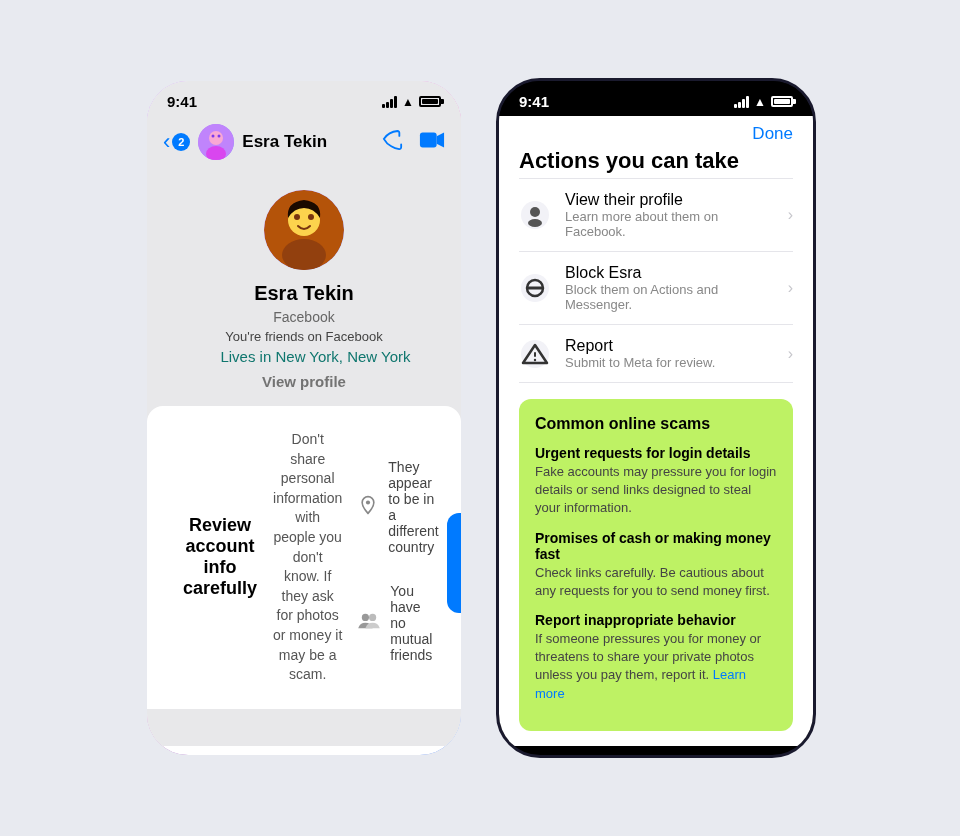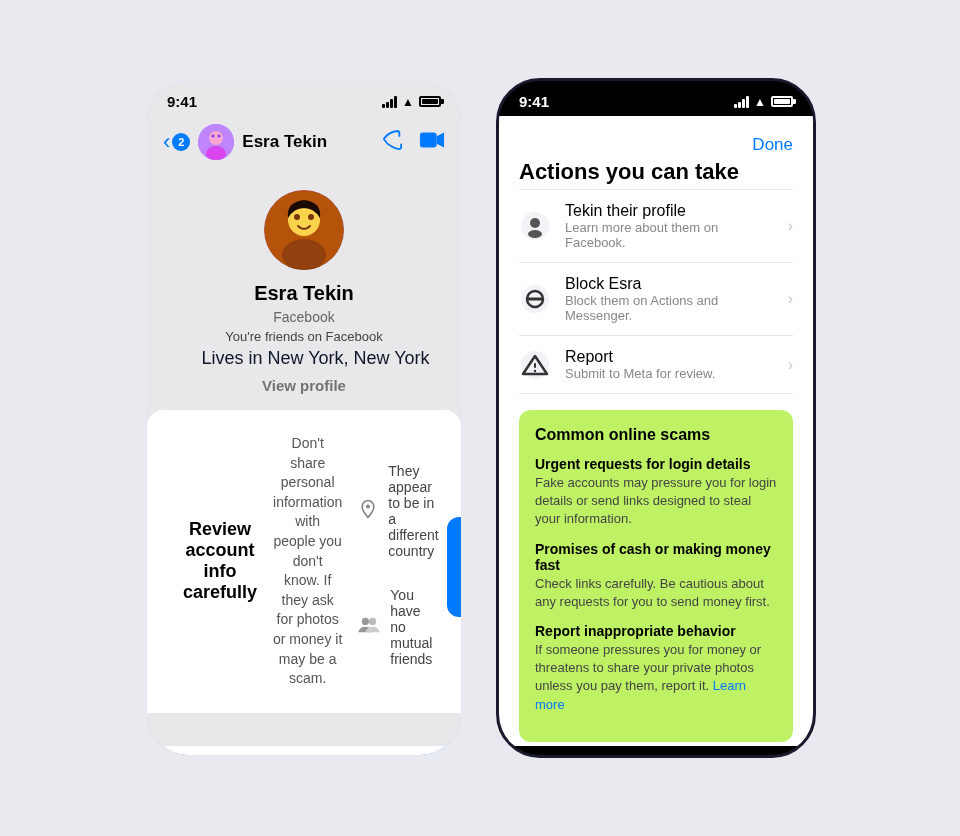--- a/index.html
+++ b/index.html
@@ -147,21 +147,21 @@
       border-radius: 50%;
       background: linear-gradient(135deg, #c084fc, #818cf8);
       display: flex; align-items: center; justify-content: center;
       overflow: hidden;
       margin-bottom: 8px;
     }
     .profile-avatar-large svg { width: 80px; height: 80px; }
     .profile-name { font-size: 20px; font-weight: 700; }
     .profile-platform { font-size: 14px; color: #666; }
     .profile-status { font-size: 13px; color: #444; text-align: center; }
-    .profile-location { font-size: 18px; color: #0f172a; margin-left: 23px; }
+    .profile-location { font-size: 15px; color: #0f766e; margin-left: 23px; }
     .view-profile-btn {
       margin-top: 4px;
       font-size: 15px;
       font-weight: 600;
       color: #737373;
       background: none;
       border: none;
       cursor: pointer;
     }
 
@@ -220,21 +220,20 @@
       padding: 8px 20px 4px;
       background: #fff;
     }
     .done-btn {
       color: #007AFF;
       font-size: 17px;
       font-weight: 400;
       background: none;
       border: none;
       cursor: pointer;
-      margin-top: 11px;
     }
 
     .actions-content {
       padding: 0 20px;
     }
 
     .actions-title { font-size: 22px; font-weight: 700; margin-bottom: 4px; }
     .actions-subtitle { font-size: 14px; color: #666; margin-bottom: 16px; }
 
     .action-list { display: flex; flex-direction: column; border-top: 1px solid #e5e5ea; }
@@ -413,21 +412,21 @@
 
         <div class="action-item">
           <div class="action-item-icon">
             <svg width="28" height="28" viewBox="0 0 28 28">
               <circle cx="14" cy="14" r="14" fill="#f2f2f7"></circle>
               <circle cx="14" cy="11" r="5" fill="#555"></circle>
               <ellipse cx="14" cy="22" rx="7" ry="4" fill="#555"></ellipse>
             </svg>
           </div>
           <div class="action-item-text">
-            <div class="action-item-title">Tekin their profile</div>
+            <div class="action-item-title">View their profile</div>
             <div class="action-item-desc">Learn more about them on Facebook.</div>
           </div>
           <span class="action-chevron">›</span>
         </div>
 
         <div class="action-item">
           <div class="action-item-icon">
             <svg width="28" height="28" viewBox="0 0 28 28">
               <circle cx="14" cy="14" r="14" fill="#f2f2f7"></circle>
               <circle cx="14" cy="14" r="8" fill="none" stroke="#333" stroke-width="2.5"></circle>

